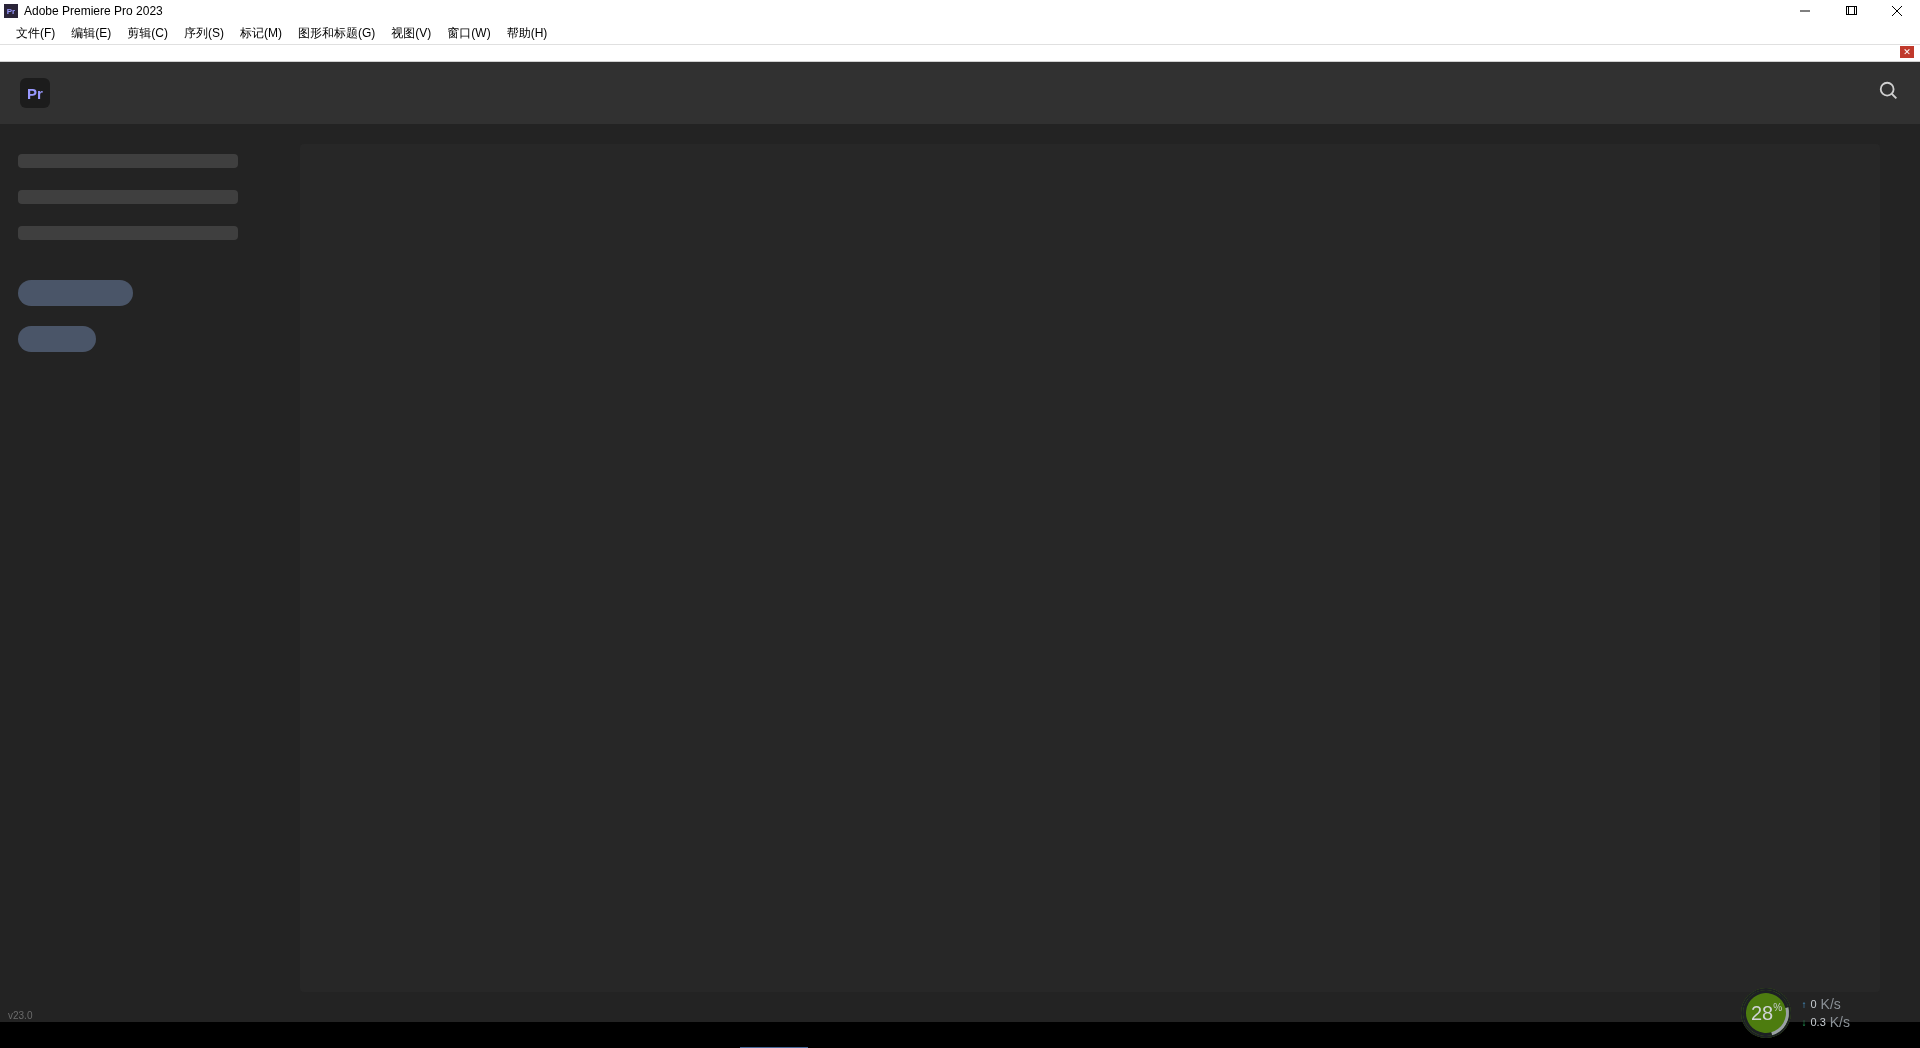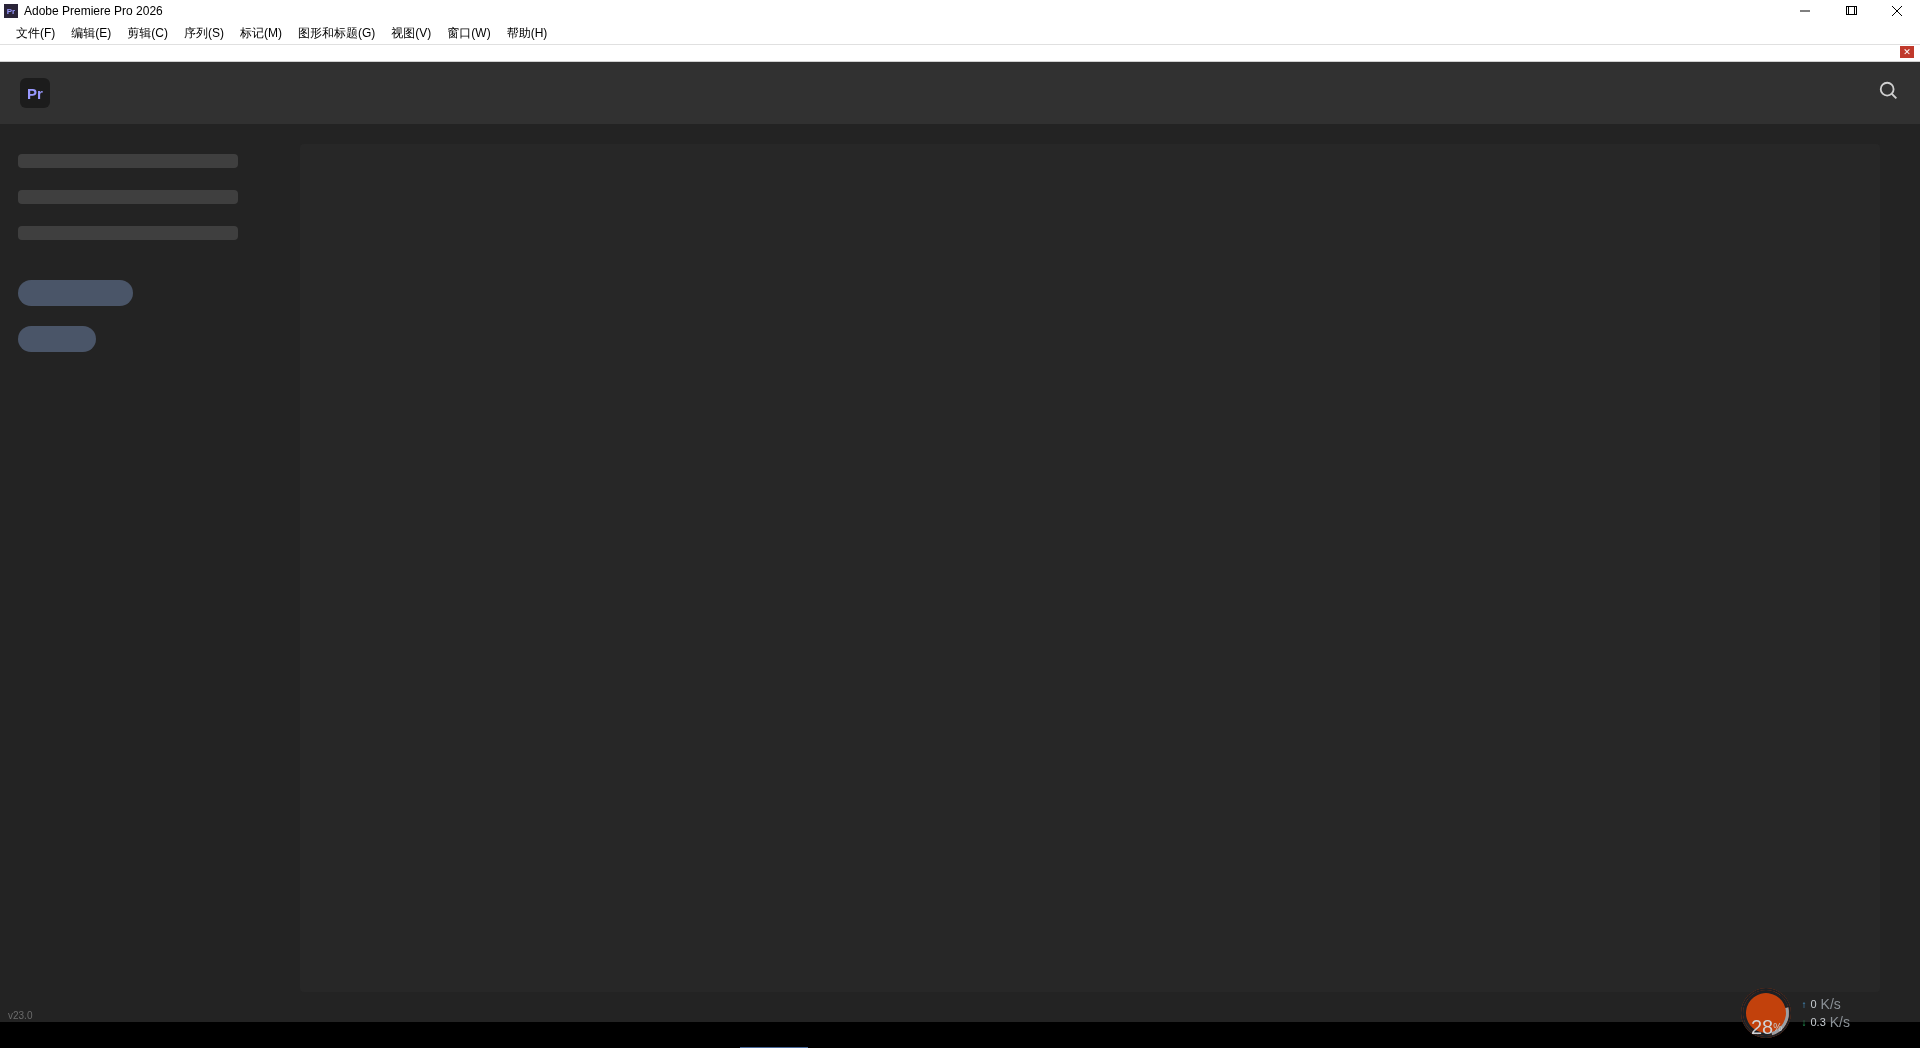--- a/index.html
+++ b/index.html
@@ -196,23 +196,23 @@
     align-items: center;
     gap: 10px;
     color: #c7ccd1;
     font-size: 11px;
     z-index: 50;
   }
   .cpu-circle {
     width: 50px;
     height: 50px;
     border-radius: 50%;
-    background: #c2410c;
-    display: flex;
-    align-items: center;
+    background: #4d7c0f;
+    display: flex;
+    align-items: flex-start;
     justify-content: center;
     position: relative;
     box-shadow: 0 0 0 2px #1d2024 inset;
   }
   .cpu-circle::before {
     content: "";
     position: absolute;
     inset: 2px;
     border-radius: 50%;
     border: 3px solid #1d2024;
@@ -244,21 +244,21 @@
   .arrow-up { color: #4aa3df; font-size: 10px; }
   .arrow-dn { color: #27ae60; font-size: 10px; }
   .net-unit { color: #8a9096; font-size: 14px; }
 </style>
 </head>
 <body>
 
 <div class="titlebar">
   <div class="titlebar-left">
     <div class="app-icon">Pr</div>
-    <span>Adobe Premiere Pro 2026</span>
+    <span>Adobe Premiere Pro 2023</span>
   </div>
   <div class="titlebar-right">
     <div class="win-btn">
       <svg width="12" height="12">
           <line x1="1" y1="6" x2="11" y2="6" stroke-width="1"></line>
         </svg>
     </div>
     <div class="win-btn">
       <svg width="12" height="12">
           <rect x="1.5" y="1.5" width="8" height="8" fill="none" stroke-width="1"></rect>

